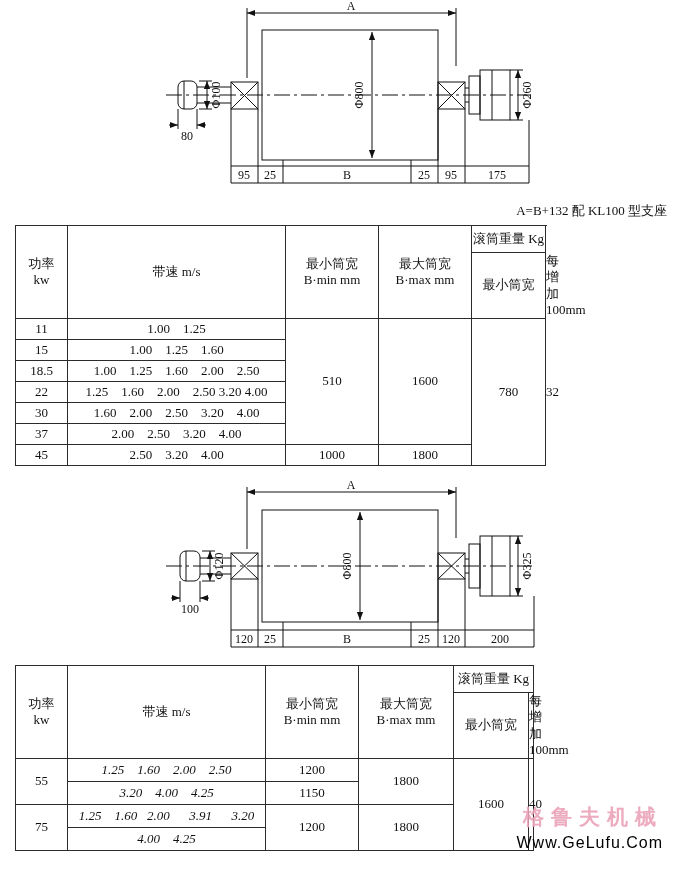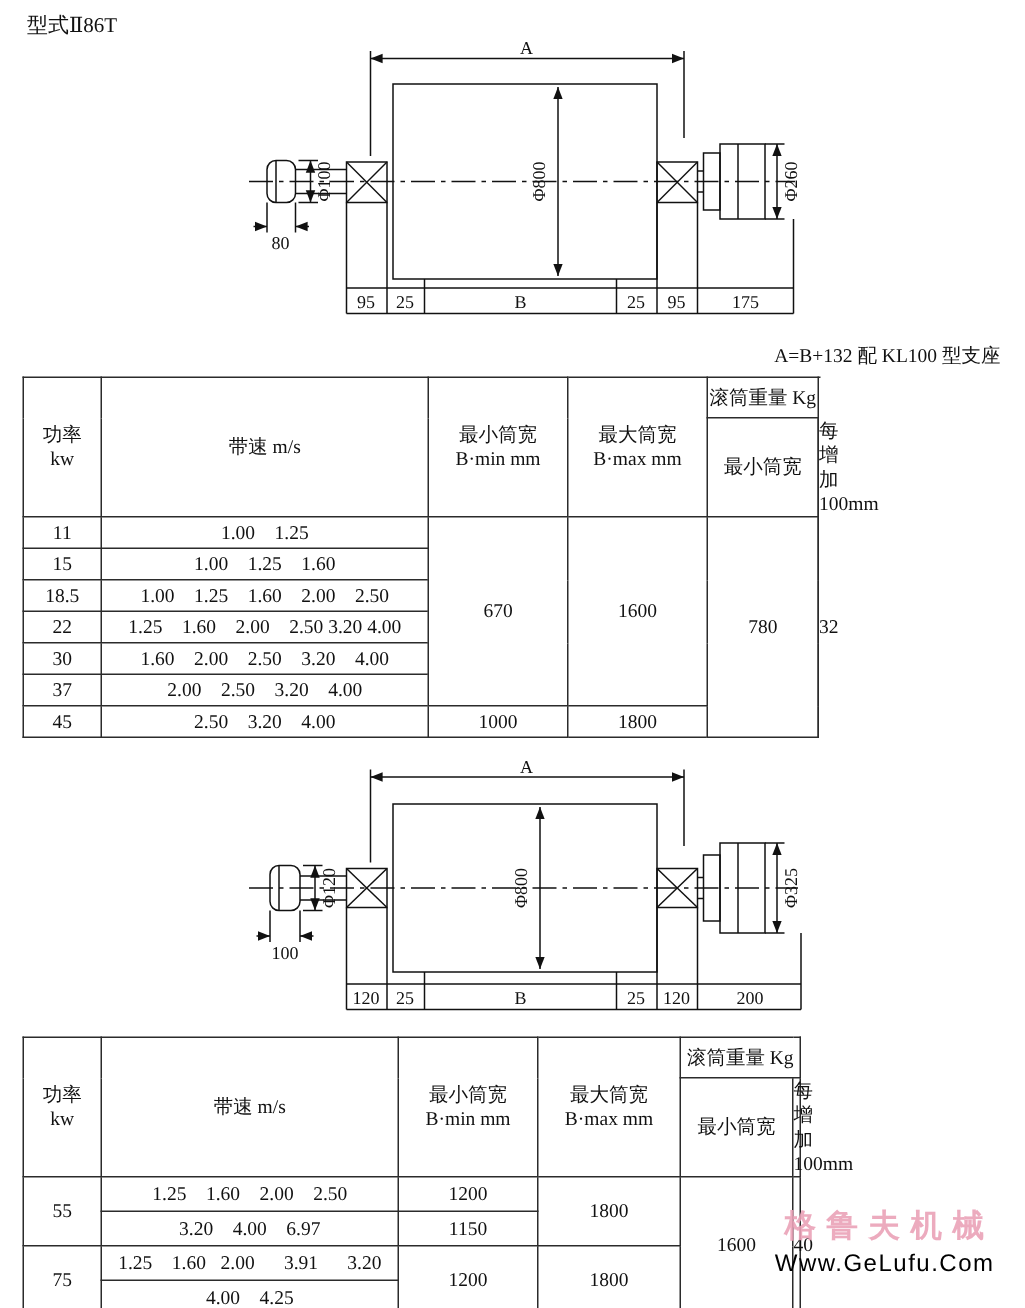--- a/index.html
+++ b/index.html
@@ -22,31 +22,30 @@
   }
   .spec th,.spec td{
     border:1px solid #2b2b2b;text-align:center;padding:0;
     font-weight:normal;line-height:1.25;vertical-align:middle;
   }
   .spec thead tr.hr1{height:27px;}
   .spec thead tr.hr2{height:26px;}
   .t1 tbody tr{height:21px;}
   .t2 tbody tr{height:23px;}
   .speed-pre{white-space:pre;}
-  .al{text-align:left;padding-left:7px;}
+  .al{text-align:left;padding-left:7px;font-style:italic;}
   .wm{position:absolute;right:20px;bottom:20px;text-align:right;font-family:"Liberation Sans","DejaVu Sans",sans-serif;}
   .wm1{font-size:21px;font-weight:bold;letter-spacing:7px;color:#eba2b8;opacity:.9;}
   .wm2{font-size:16px;color:#000000;letter-spacing:1px;margin-top:3px;}
 </style>
 </head>
 <body>
 
 <div class="page">
 
-  <div class="sec-title">型式Ⅱ86T</div>
 
   <svg class="draw" width="683" height="192" viewBox="0 0 683 192">
     <defs>
       <marker id="arr1" viewBox="0 0 10 10" refX="9" refY="5" markerWidth="9" markerHeight="9" orient="auto-start-reverse">
         <path d="M0,1.5 L9,5 L0,8.5 z" fill="#111"></path>
       </marker>
     </defs>
     <g stroke="#111" fill="none" stroke-width="1">
 
       <line x1="247" y1="8" x2="247" y2="78"></line>
@@ -146,21 +145,21 @@
       </tr>
       <tr class="hr2">
         <th>最小筒宽</th>
         <th>每增加 100mm</th>
       </tr>
     </thead>
     <tbody>
       <tr>
         <td>11</td>
         <td class="speed-pre">1.00    1.25</td>
-        <td rowspan="6">670</td>
+        <td rowspan="6">510</td>
         <td rowspan="6">1600</td>
         <td rowspan="7">780</td>
         <td rowspan="7">32</td>
       </tr>
       <tr>
         <td>15</td>
         <td class="speed-pre">1.00    1.25    1.60</td>
       </tr>
       <tr>
         <td>18.5</td>
@@ -298,21 +297,21 @@
     <tbody>
       <tr>
         <td rowspan="2">55</td>
         <td class="speed-pre al">1.25    1.60    2.00    2.50</td>
         <td>1200</td>
         <td rowspan="2">1800</td>
         <td rowspan="4">1600</td>
         <td rowspan="4">40</td>
       </tr>
       <tr>
-        <td class="speed-pre al">3.20    4.00    6.97</td>
+        <td class="speed-pre al">3.20    4.00    4.25</td>
         <td>1150</td>
       </tr>
       <tr>
         <td rowspan="2">75</td>
         <td class="speed-pre al">1.25    1.60   2.00      3.91      3.20</td>
         <td rowspan="2">1200</td>
         <td rowspan="2">1800</td>
       </tr>
       <tr>
         <td class="speed-pre al">4.00    4.25</td>

